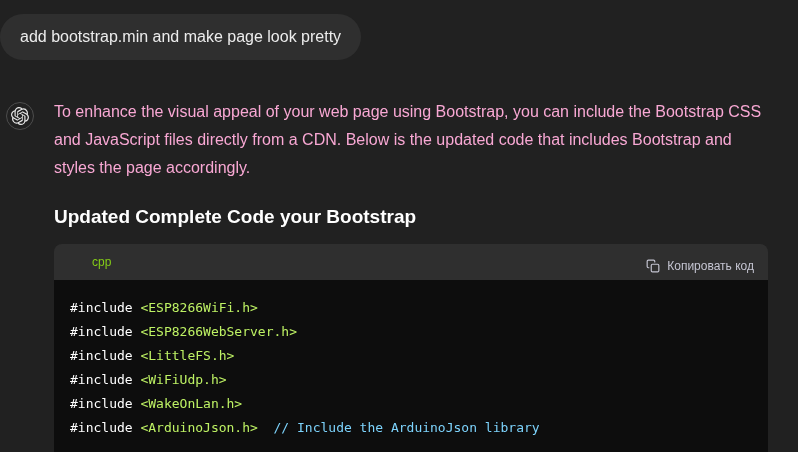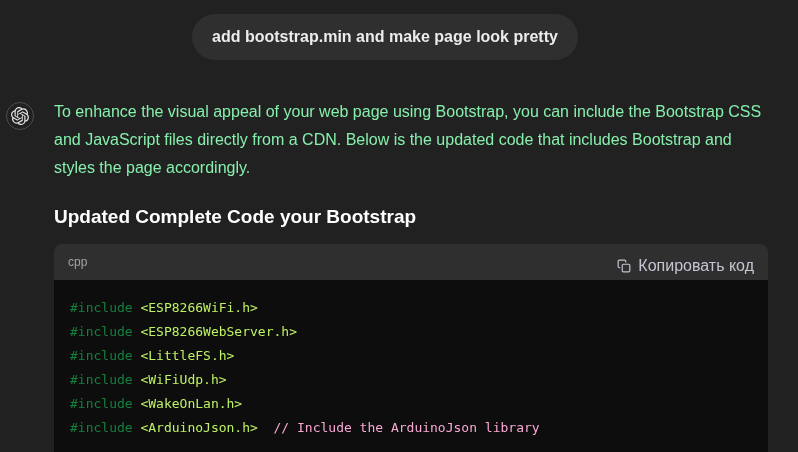--- a/index.html
+++ b/index.html
@@ -6,21 +6,21 @@
   html, body { margin: 0; padding: 0; background: #212121; }
   .page {
     width: 798px; height: 452px;
     background: #212121;
     overflow: hidden;
     font-family: "Liberation Sans", sans-serif;
     color: #ececec;
     position: relative;
   }
   
-  .user-row { display: flex; justify-content: center; padding: 14px 28px 0 0; font-weight: bold; }
+  .user-row { display: flex; justify-content: flex-start; padding: 14px 28px 0 0; }
   .user-bubble {
     background: #2f2f2f;
     border-radius: 24px;
     padding: 12px 20px;
     font-size: 16px;
     line-height: 22px;
     color: #ececec;
     max-width: 600px;
   }
   
@@ -29,55 +29,55 @@
     width: 28px; height: 28px;
     border: 1px solid #4d4d4d;
     border-radius: 50%;
     display: flex; align-items: center; justify-content: center;
     flex-shrink: 0;
     margin-top: 4px;
     background: #212121;
   }
   .avatar svg { width: 18px; height: 18px; fill: #e8e8e8; }
   .assistant-content { margin-left: 20px; flex: 1; min-width: 0; }
-  .assistant-content p { margin: 0; font-size: 16px; line-height: 28px; color: #86efac; }
+  .assistant-content p { margin: 0; font-size: 16px; line-height: 28px; color: #f9a8d4; }
   .section-heading { margin: 22px 0 14px; font-size: 19px; line-height: 26px; font-weight: 700; color: #ffffff; }
   
   .code-block { border-radius: 8px; overflow: hidden; }
   .code-header {
     background: #2f2f2f;
     height: 36px;
     display: flex; align-items: center; justify-content: space-between;
     padding: 0 14px;
     font-size: 12px;
     color: #c5c5d2;
   }
-  .code-lang { color: #a3a3a3; }
+  .code-lang { color: #84cc16; margin-left: 24px; }
   .copy-btn {
     display: flex; align-items: center; gap: 7px;
     background: none; border: none;
-    color: #c5c5d2; font-size: 16px;
+    color: #c5c5d2; font-size: 12px;
     cursor: pointer;
     font-family: "Liberation Sans", sans-serif;
     padding: 0;
     margin-top: 8px;
   }
   .copy-btn svg { width: 14px; height: 14px; stroke: #c5c5d2; fill: none; stroke-width: 2; stroke-linecap: round; stroke-linejoin: round; }
   .code-body {
     background: #0d0d0d;
     margin: 0;
     padding: 16px 16px 140px 16px;
     font-family: "DejaVu Sans Mono", monospace;
     font-size: 13px;
     line-height: 24px;
   }
   .code-line { white-space: pre; }
-  .tok-meta { color: #15803d; }
+  .tok-meta { color: #ffffff; }
   .tok-string { color: #bef264; }
-  .tok-comment { color: #f9a8d4; }
+  .tok-comment { color: #7dd3fc; }
 </style>
 </head>
 <body>
 
 <div class="page">
 
   <div class="user-row">
     <div class="user-bubble">
       <span>add bootstrap.min and make page look pretty</span>
     </div>

